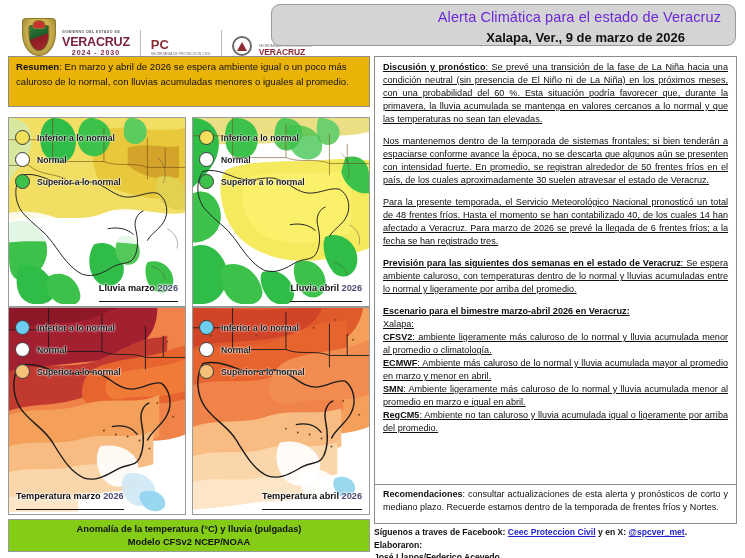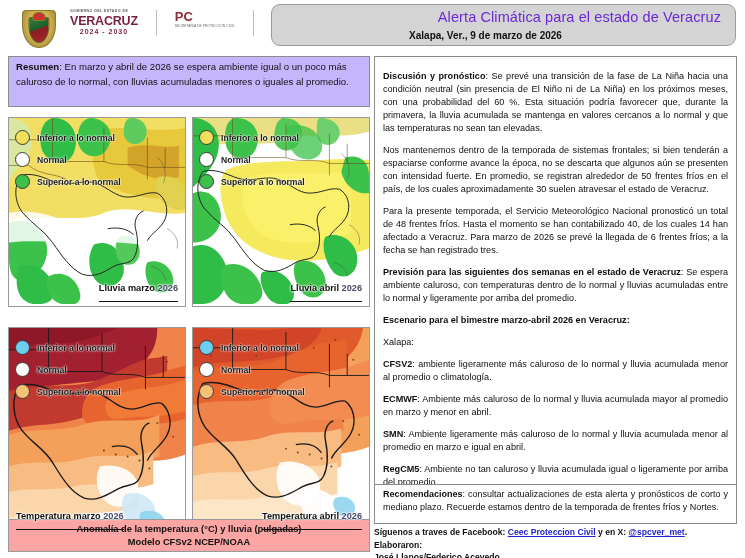--- a/index.html
+++ b/index.html
@@ -14,22 +14,22 @@
     position: relative;
     width: 745px; height: 558px;
     background: #ffffff;
   }
 
   
   #header-band {
     position: absolute; left: 0; top: 0; width: 745px; height: 50px;
   }
   #logo-strip {
-    position: absolute; left: 22px; top: 10px;
-    display: flex; align-items: flex-start; gap: 12px;
+    position: absolute; left: 22px; top: 18px;
+    display: flex; align-items: flex-end; gap: 4px;
   }
   .logo-shield {
     width: 34px; height: 38px;
     background: radial-gradient(ellipse at 50% 40%, #f2d98a 0%, #d6b655 45%, #8d7a2c 100%);
     border: 1.5px solid #8d7a2c;
     border-radius: 4px 4px 48% 48% / 4px 4px 60% 60%;
     position: relative;
     display: flex; align-items: center; justify-content: center;
   }
   .logo-shield::before {
@@ -97,42 +97,42 @@
     background: #d4d4d4;
     border: 1.5px solid #9a9a9a;
     border-radius: 9px;
     padding: 3px 14px 0 14px;
   }
   #title-main {
     text-align: right; font-size: 14.5px; font-weight: normal; color: #6d28d9;
     letter-spacing: 0.1px; margin-top: 1px;
   }
   #title-date {
-    text-align: center; font-size: 10px; font-weight: bold; color: #111;
+    text-align: right; font-size: 13px; font-weight: bold; color: #111;
     margin-top: 5px; padding-right: 36px;
   }
 
   
   #resumen-box {
     position: absolute; left: 8px; top: 56px; width: 362px; height: 51px;
-    border: 1.2px solid #8c8c8c; background: #c4b5fd;
+    border: 1.2px solid #8c8c8c; background: #eab308;
     padding: 3px 6px 0 7px;
   }
   #resumen-text {
     font-size: 9.6px; line-height: 14.5px; color: #111; text-align: left;
   }
   #resumen-text b { font-weight: bold; }
 
   #maps-grid {
     position: absolute; left: 8px; top: 117px;
     width: 362px; height: 400px;
     display: grid;
     grid-template-columns: 178px 178px;
     grid-template-rows: 190px 208px;
-    gap: 20px 6px;
+    gap: 0 6px;
   }
   .map-panel {
     position: relative; overflow: hidden;
     border: 1.2px solid #9a9a9a;
     background: #ffffff;
   }
   .map-canvas { position: absolute; inset: 0; }
   .map-legend {
     position: absolute; left: 6px; top: 12px;
     display: flex; flex-direction: column; gap: 7px;
@@ -152,36 +152,36 @@
     font-size: 9.2px; font-weight: bold; color: #111;
     border-bottom: 1.3px solid #111;
     padding-bottom: 8px;
     z-index: 5;
     text-shadow: 0 0 2px #fff, 0 0 3px #fff, 0 0 2px #fff;
   }
   .map-title .yr { color: #4a4a6e; }
 
   #caption-box {
     position: absolute; left: 8px; top: 519px; width: 362px; height: 33px;
-    border: 1.2px solid #9a9a9a; background: #fca5a5;
+    border: 1.2px solid #9a9a9a; background: #84cc16;
     display: flex; flex-direction: column; align-items: center;
     justify-content: center; line-height: 13px;
   }
   .caption-line { font-size: 9.3px; font-weight: bold; color: #111; }
 
   
   #right-box {
     position: absolute; left: 374px; top: 56px; width: 363px; height: 440px;
     border: 1.2px solid #8c8c8c; background: #ffffff;
     padding: 4px 8px 0 8px;
     overflow: hidden;
   }
   .para {
     font-size: 9.1px; line-height: 13.0px; color: #0f0f0f;
-    text-align: justify; margin: 9px 0 9px 0;
+    text-align: justify; margin: 0 0 9px 0; text-decoration: underline;
   }
   .para.tight { margin-bottom: 0; }
   .para b { font-weight: bold; }
 
   #recom-box {
     position: absolute; left: 374px; top: 484px; width: 363px; height: 40px;
     border: 1.2px solid #8c8c8c; background: #ffffff;
     padding: 3px 8px 0 8px;
   }
   #recom-text { font-size: 9.0px; line-height: 12.6px; color: #0f0f0f; text-align: justify; }

